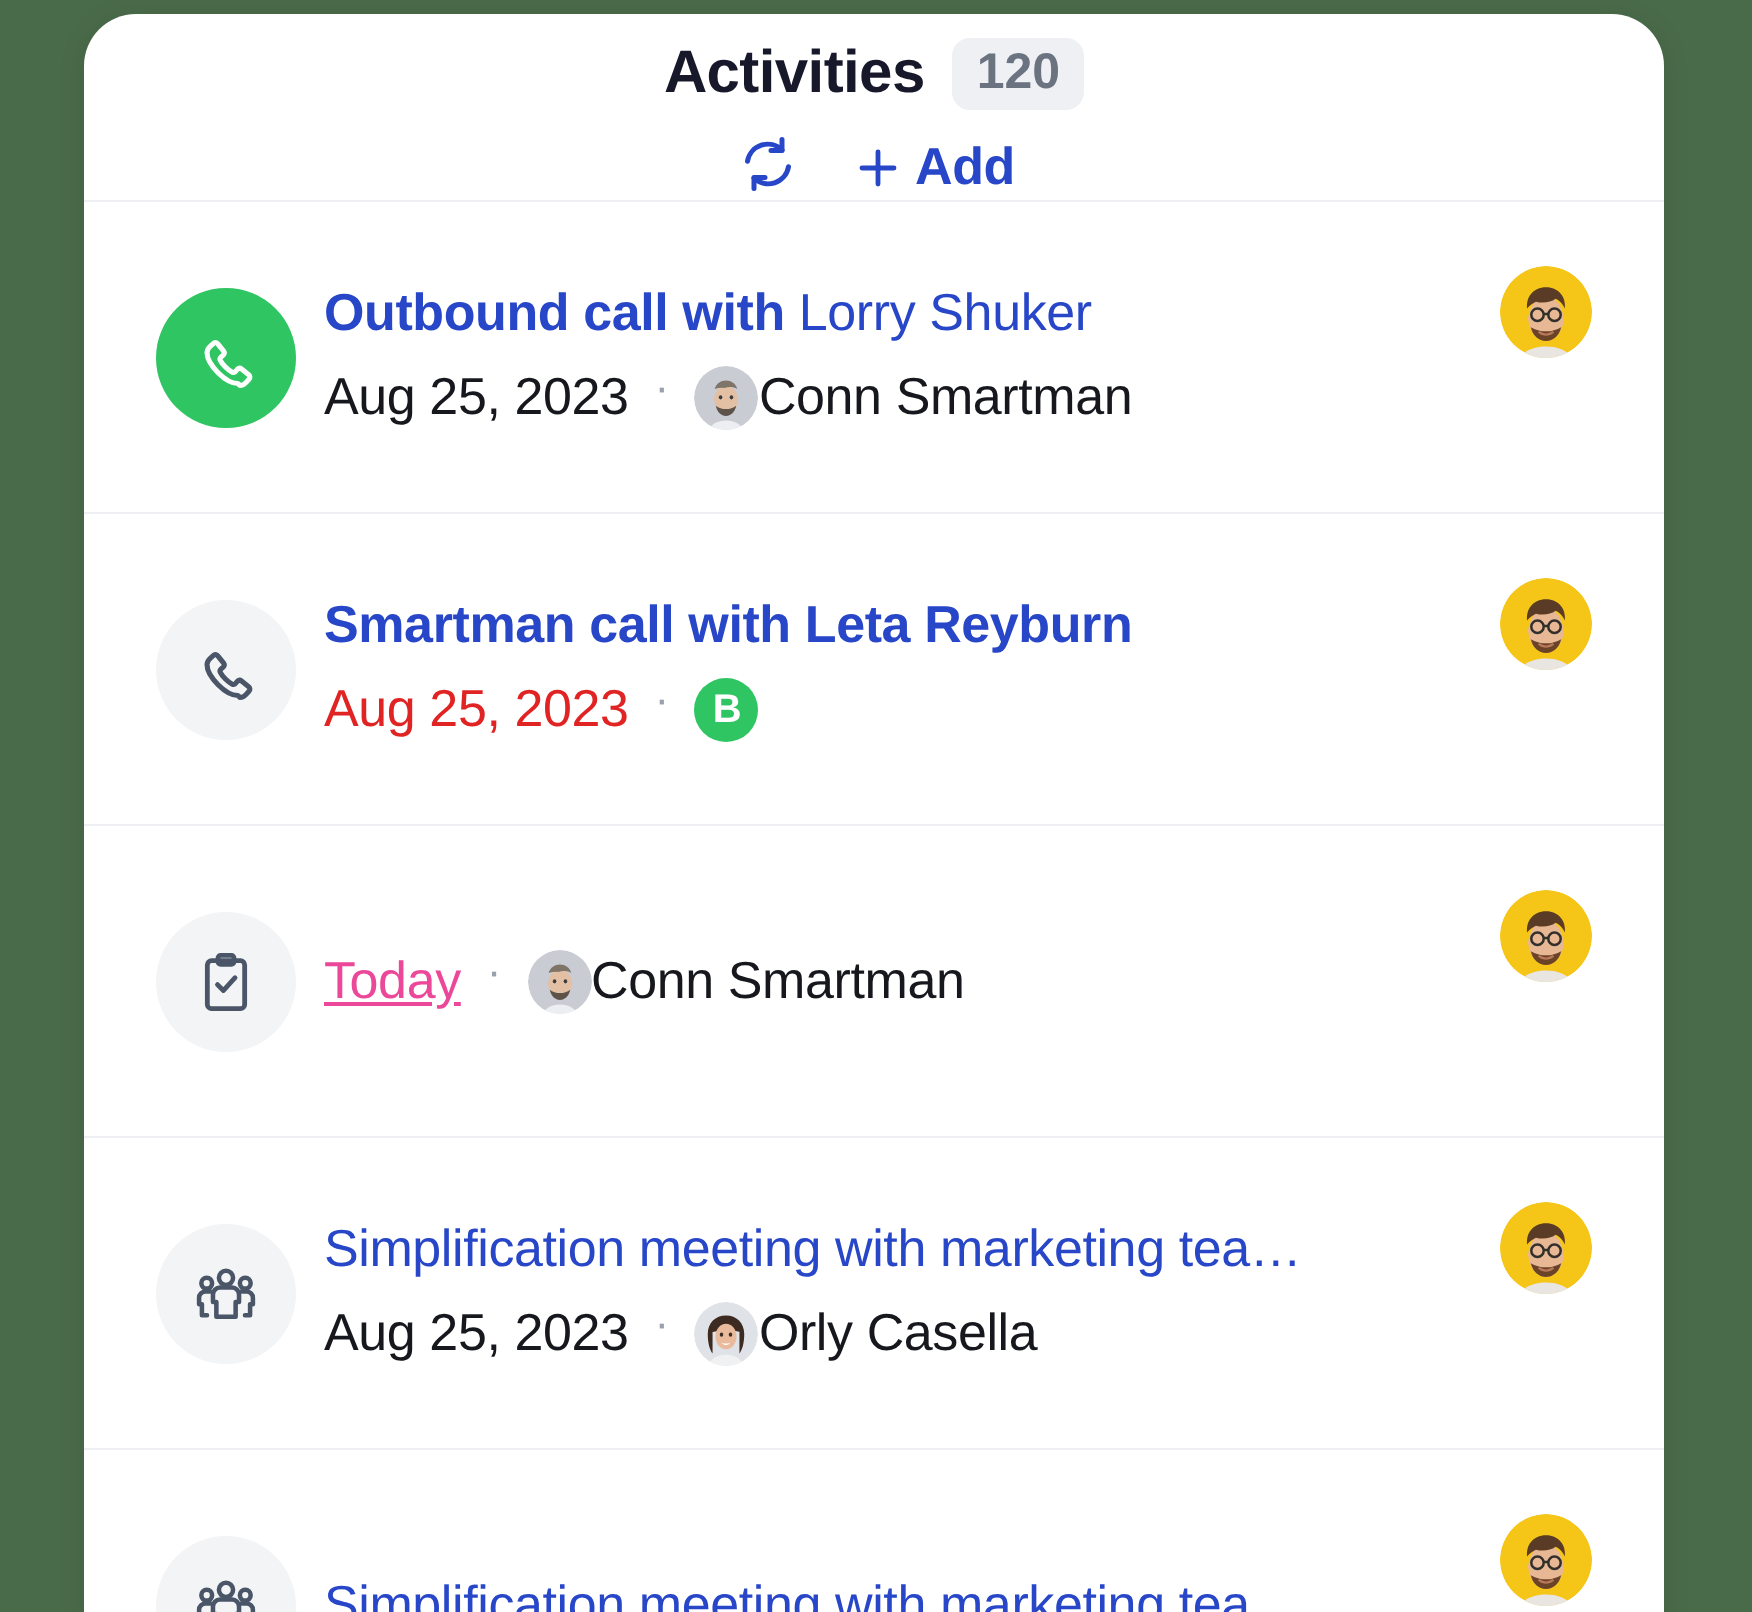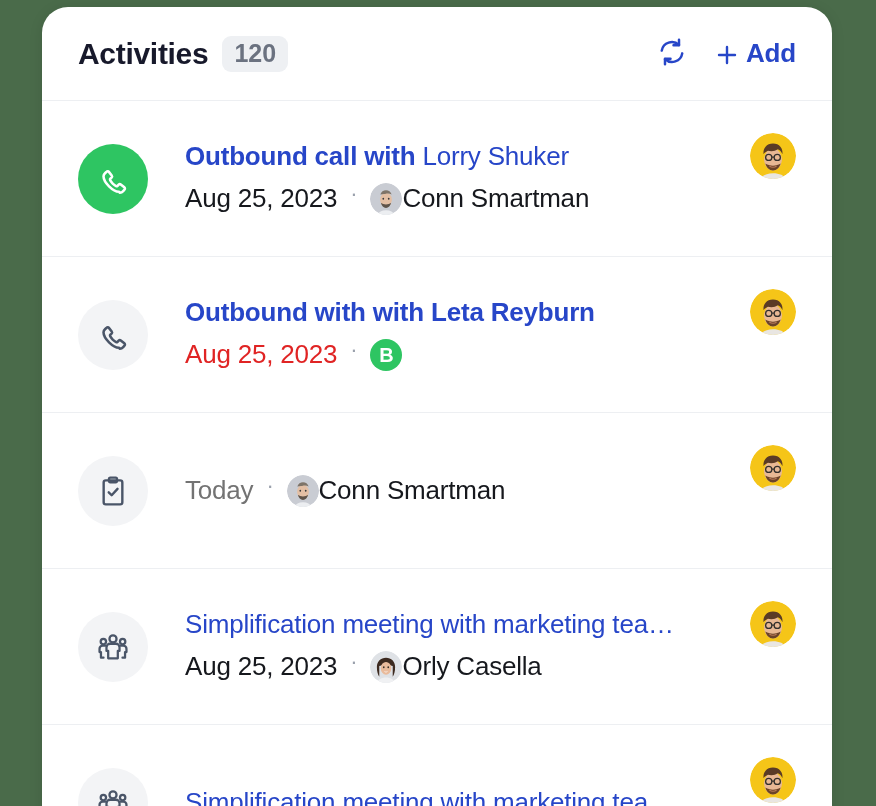--- a/index.html
+++ b/index.html
@@ -29,20 +29,21 @@
     overflow: hidden;
   }
 
   
   .card-header {
     height: 94px;
     display: flex;
     align-items: center;
     padding: 0 36px 0 36px;
     border-bottom: 1px solid #edeff2;
+    flex-direction: column;
   }
 
   .header-left {
     display: flex;
     align-items: center;
     gap: 14px;
     flex: 1 1 auto;
     min-width: 0;
   }
 
@@ -128,21 +129,20 @@
   }
   .row-icon.green { background: #2ec562; }
   .row-icon.grey  { background: #f3f4f6; }
 
   .row-body {
     flex: 1 1 auto;
     min-width: 0;
     display: flex;
     flex-direction: column;
     gap: 11px;
-    margin-left: 23px;
   }
 
   .row-title {
     font-size: 26px;
     color: #2746c8;
     white-space: nowrap;
     overflow: hidden;
     text-overflow: ellipsis;
     line-height: 1.15;
     letter-spacing: -0.2px;
@@ -153,21 +153,21 @@
   .row-meta {
     display: flex;
     align-items: flex-start;
     font-size: 26px;
     color: #16181d;
     white-space: nowrap;
     letter-spacing: -0.2px;
   }
   .meta-date.neutral { color: #16181d; }
   .meta-date.overdue { color: #e02424; }
-  .meta-date.today   { color: #737373; }
+  .meta-date.today   { color: #ec4899; text-decoration: underline; }
 
   .meta-sep {
     color: #9aa0ac;
     margin: 0 13px;
     font-size: 22px;
     line-height: 1;
   }
 
   .meta-person {
     display: flex;
@@ -289,21 +289,21 @@
       </div>
       <div class="activity-row">
         <div class="row-icon grey">
           <span style="display: flex;">
             <svg width="34" height="34" viewBox="0 0 24 24" fill="none" stroke="#4a5568" stroke-width="1.8" stroke-linecap="round" stroke-linejoin="round">
               <path d="M16.2 21c-1.9 0-4.6-1.4-7-3.8C6.7 14.7 5.3 12 5.3 10.1c0-1 .4-1.6 1.2-2.3l1-.9c.5-.5 1.2-.4 1.6.1l2 2.5c.4.5.3 1.1-.1 1.5l-.9.8c-.3.3-.3.6-.1 1 .4.8 1 1.6 1.8 2.4.8.8 1.6 1.4 2.4 1.8.4.2.7.1 1-.1l.8-.9c.4-.4 1-.5 1.5-.1l2.5 2c.5.4.6 1.1.1 1.6l-.9 1c-.7.8-1.3 1.2-2.3 1.2z"></path>
             </svg>
           </span>
         </div>
         <div class="row-body">
-          <div class="row-title"><span class="t-strong">Outbound with with Leta Reyburn</span></div>
+          <div class="row-title"><span class="t-strong">Smartman call with Leta Reyburn</span></div>
           <div class="row-meta">
             <span class="meta-date overdue">Aug 25, 2023</span>
             <span class="meta-sep">·</span>
             <span class="meta-person">
               <span class="initial-avatar">B</span>
             </span>
           </div>
         </div>
         <div class="row-avatar"><svg width="46" height="46" viewBox="0 0 40 40">
             <circle cx="20" cy="20" r="20" fill="#f5c518"></circle>

